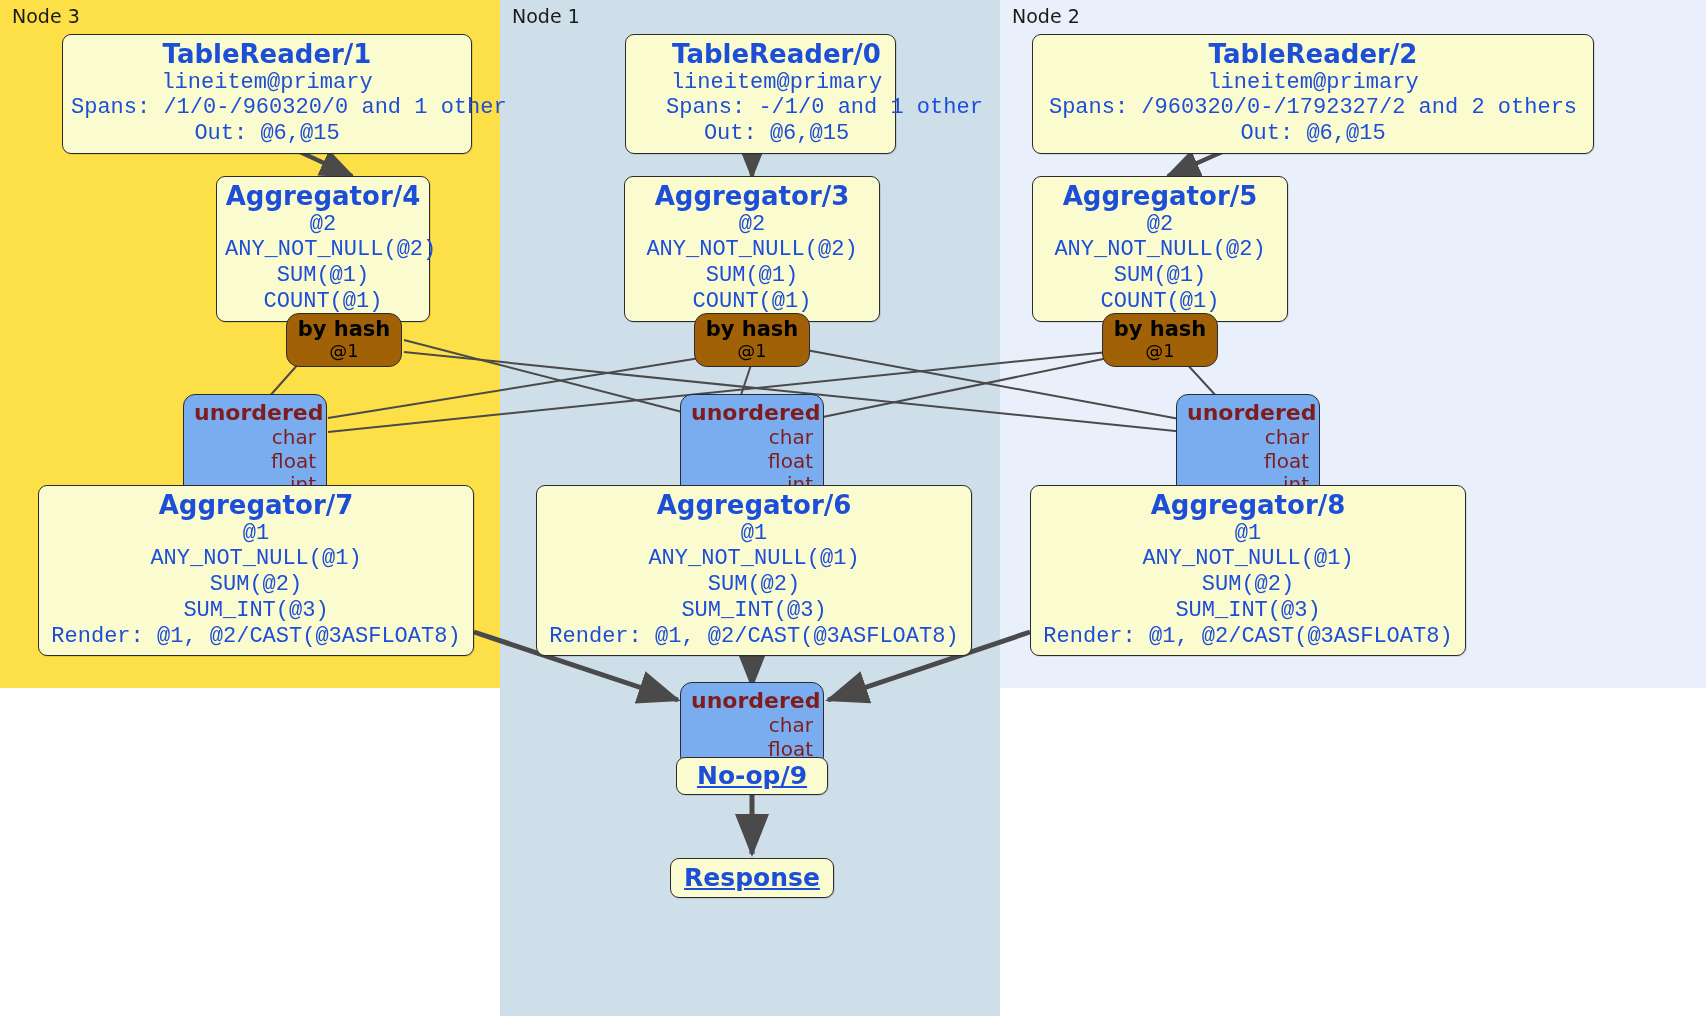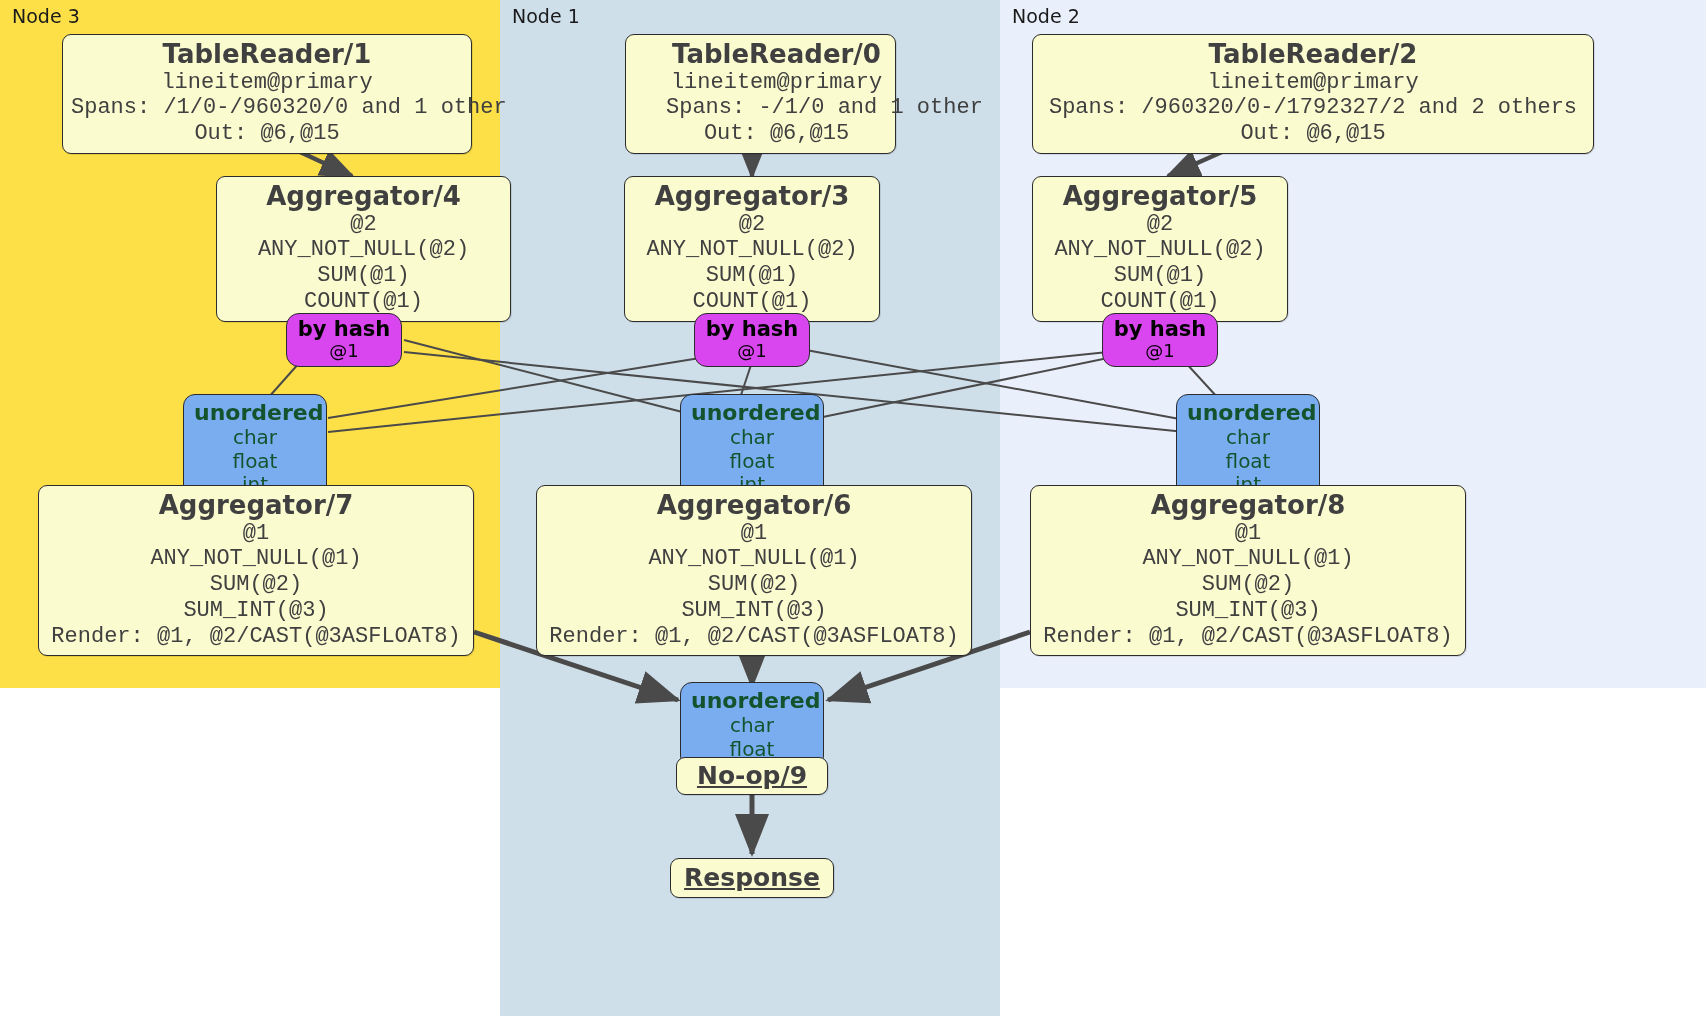--- a/index.html
+++ b/index.html
@@ -46,21 +46,21 @@
   }
 
   
   .proc {
     position: absolute;
     box-sizing: border-box;
     background: #fbfbd0;
     border: 1.6px solid #2b2b2b;
     border-radius: 9px;
     text-align: center;
-    color: #404040;
+    color: #1d4ed8;
     padding: 4px 8px 6px 8px;
     box-shadow: 1px 1px 0 rgba(0,0,0,0.10);
   }
   .proc .t {
     font-weight: bold;
     font-size: 26px;
     line-height: 1.18;
     white-space: nowrap;
   }
   .proc .l {
@@ -68,21 +68,21 @@
     line-height: 1.17;
     white-space: nowrap;
     font-family: Liberation Mono, monospace;
   }
   .proc.small .t { font-size: 25px; text-decoration: underline; }
 
   
   .router {
     position: absolute;
     box-sizing: border-box;
-    background: #d946ef;
+    background: #a16207;
     border: 1.6px solid #2b2b2b;
     border-radius: 13px;
     text-align: center;
     color: #000000;
     padding: 3px 10px 4px 10px;
   }
   .router .t {
     font-weight: bold;
     font-size: 21px;
     line-height: 1.15;
@@ -94,22 +94,22 @@
     white-space: nowrap;
   }
 
   
   .sync {
     position: absolute;
     box-sizing: border-box;
     background: #7aadf0;
     border: 1.6px solid #2b2b2b;
     border-radius: 12px;
-    text-align: center;
-    color: #14532d;
+    text-align: right;
+    color: #7f1d1d;
     padding: 5px 10px 6px 10px;
   }
   .sync .t {
     font-weight: bold;
     font-size: 22px;
     line-height: 1.2;
     white-space: nowrap;
   }
   .sync .l {
     font-size: 20px;
@@ -182,21 +182,21 @@
     <div class="l">Out: @6,@15</div>
   </div>
 
   <div class="proc" style="left:1032px; top:34px; width:562px;">
     <div class="t">TableReader/2</div>
     <div class="l">lineitem@primary</div>
     <div class="l">Spans: /960320/0-/1792327/2 and 2 others</div>
     <div class="l">Out: @6,@15</div>
   </div>
 
-  <div class="proc" style="left:216px; top:176px; width:295px;">
+  <div class="proc" style="left:216px; top:176px; width:214px;">
     <div class="t">Aggregator/4</div>
     <div class="l">@2</div>
     <div class="l">ANY_NOT_NULL(@2)</div>
     <div class="l">SUM(@1)</div>
     <div class="l">COUNT(@1)</div>
   </div>
 
   <div class="proc" style="left:624px; top:176px; width:256px;">
     <div class="t">Aggregator/3</div>
     <div class="l">@2</div>

